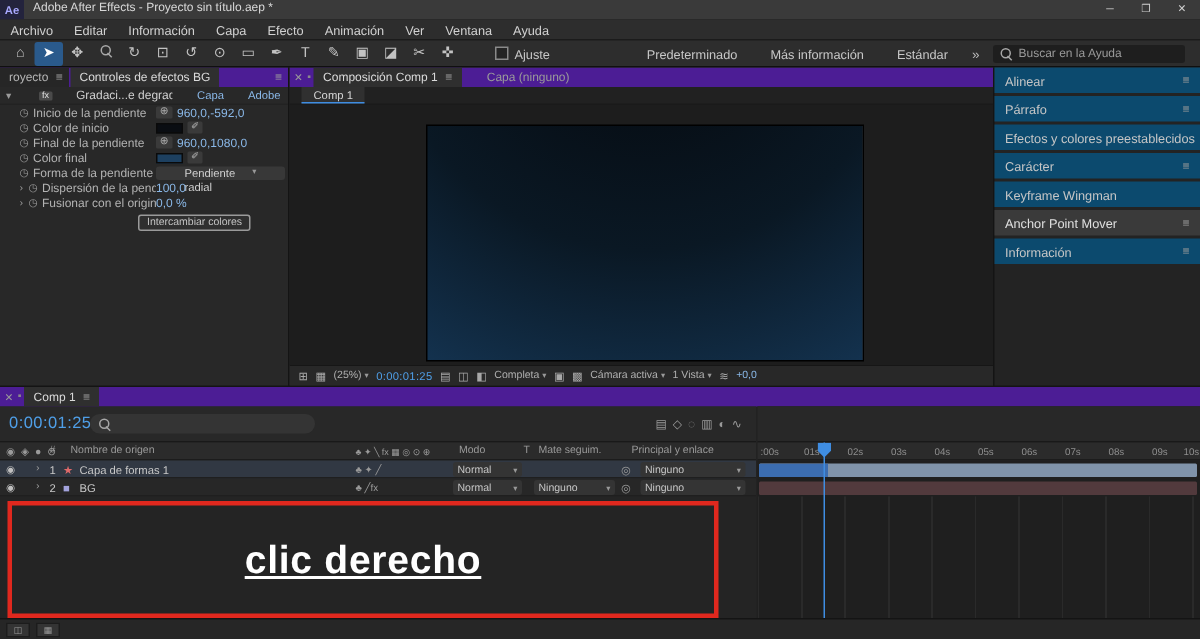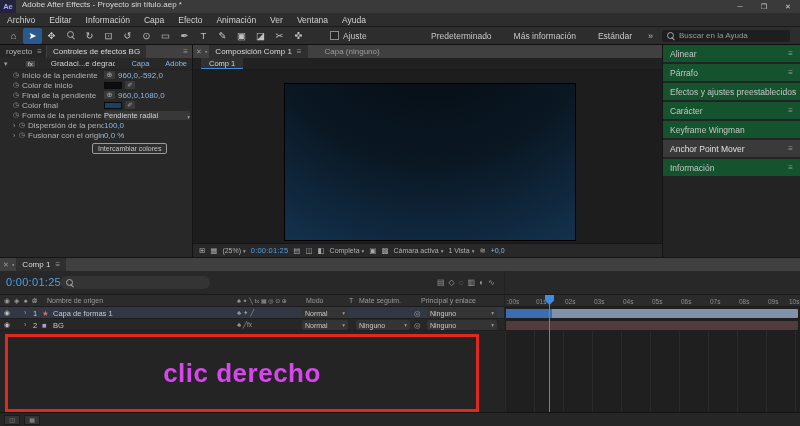--- a/index.html
+++ b/index.html
@@ -21,21 +21,21 @@
 .snap{display:flex;align-items:center;gap:4px;margin-left:22px;font-size:8.5px;color:#c8c8c8}
 .chk{width:9px;height:9px;border:1px solid #8a8a8a;background:#242424;display:inline-block}
 .workspaces{display:flex;align-items:center;margin-left:auto}
 .ws{padding:0 11px;font-size:8.5px;color:#c8c8c8;white-space:nowrap}
 .ovf{font-size:9px;color:#bbb;padding:0 5px}
 .help-search{width:128px;height:12px;background:#1e1e1e;border-radius:2px;display:flex;align-items:center;gap:4px;padding:0 5px;margin:0 6px 0 4px;font-size:8px;color:#999;white-space:nowrap}
 .mag{position:relative;width:8px;height:8px;display:inline-block;flex:0 0 auto}
 .mag::before{content:"";position:absolute;left:0;top:0;width:5px;height:5px;border:1px solid #a8a8a8;border-radius:50%}
 .mag::after{content:"";position:absolute;left:5.4px;top:5.4px;width:3.5px;height:1px;background:#a8a8a8;transform:rotate(45deg);transform-origin:0 0}
 
-.tabstrip{display:flex;align-items:center;height:13px;background:#404040;font-size:8px;overflow:hidden}
+.tabstrip{display:flex;align-items:center;height:13px;background:#4c1d95;font-size:8px;overflow:hidden}
 .tab{height:13px;display:flex;align-items:center;padding:0 6px;background:#262626;color:#b5b5b5;margin-right:1px;white-space:nowrap}
 .tab.active{background:#2f2f2f;color:#dadada}
 .tab.ghost{background:transparent;color:#9a9a9a;margin-left:10px}
 .hamb{color:#9a9a9a;margin-left:5px;font-size:8px}
 .tab-close{color:#9a9a9a;font-size:7px;padding:0 3px}
 .tab-dot{color:#8a8a8a;font-size:7px;padding-right:2px}
 
 .panel{position:absolute;background:#282828;overflow:hidden}
 .ec-breadcrumb{height:13px;line-height:13px;padding-left:10px;color:#bdbdbd;border-bottom:1px solid #1e1e1e;background:#2b2b2b}
 .ec-effhead{height:12px;display:flex;align-items:center;padding-left:4px;gap:16px;border-bottom:1px solid #222}
@@ -44,36 +44,36 @@
 .ec-link{color:#8ab8e8;font-size:7.5px}
 .ec-link.about{margin-left:auto;margin-right:5px}
 .ec-row{height:10px;display:flex;align-items:center;padding-left:13px;font-size:8px;position:relative}
 .sw-ic{width:9px;color:#9a9a9a;font-size:7px;flex:0 0 auto}
 .tw{width:6px;color:#9a9a9a;font-size:7px;flex:0 0 auto}
 .ec-name{width:82px;overflow:hidden;white-space:nowrap;color:#b2b2b2;flex:0 0 auto}
 .pt{width:11px;height:8px;background:#3a3a3a;border-radius:1px;color:#aaa;font-size:7px;line-height:8px;text-align:center;margin-right:3px;flex:0 0 auto}
 .ec-val{color:#8ab8e8;white-space:nowrap}
 .swatch{width:18px;height:7px;border:1px solid #0a0a0a;margin-right:3px;flex:0 0 auto}
 .eyed{width:10px;height:8px;background:#3a3a3a;border-radius:1px;color:#aaa;font-size:6.5px;line-height:8px;text-align:center;flex:0 0 auto}
-.ecdd{height:9px;background:#383838;border-radius:2px;display:flex;align-items:flex-end;justify-content:space-between;padding:0 0;font-size:7.5px;color:#d0d0d0;width:86px}
+.ecdd{height:9px;background:#383838;border-radius:2px;display:flex;align-items:flex-start;justify-content:space-between;padding:0 19px;font-size:7.5px;color:#d0d0d0;width:86px}
 .caret{font-size:5.5px;color:#999;margin-left:2px}
 .swap-btn{display:inline-block;margin:3px 0 0 92px;border:1px solid #9a9a9a;border-radius:2px;padding:1px 5px;font-size:7px;color:#c4c4c4;background:#2f2f2f}
 
 .viewer-tabrow{height:12px;background:#212121;display:flex;align-items:flex-end;padding-left:8px;border-bottom:1px solid #1a1a1a}
 .viewer-tab{height:11px;line-height:11px;padding:0 8px;background:#303030;color:#d6d6d6;font-size:7.5px;border-bottom:1px solid #3f8de2}
 .viewer{position:absolute;left:0;top:25px;width:469px;height:173px;background:#1d1d1d}
 .comp-canvas{position:absolute;left:92px;top:14px;width:290px;height:156px;background:radial-gradient(circle 320px at 50% -60%, #04060a 0%, #0a1824 55%, #16395a 100%);box-shadow:0 0 0 1px #000}
 .comp-footer{position:absolute;left:0;top:198px;width:469px;height:14px;background:#282828;border-top:1px solid #161616;display:flex;align-items:center;gap:5px;padding:0 6px;font-size:7px;color:#b0b0b0;white-space:nowrap;overflow:hidden}
 .f-ic{font-size:7.5px;color:#a8a8a8}
 .f-dd{display:flex;align-items:center}
 .f-tc{color:#4f9fe8;font-size:7.5px;letter-spacing:.2px}
 .f-exp{color:#8ab8e8}
 
 .sidebar{position:absolute;left:663px;top:45px;width:137px;height:212px;background:#232323}
-.side-head{height:17px;background:#14532d;margin-bottom:2px;display:flex;align-items:center;padding:0 7px;font-size:8.5px;color:#c6c6c6;white-space:nowrap;overflow:hidden}
+.side-head{height:17px;background:#0c4a6e;margin-bottom:2px;display:flex;align-items:center;padding:0 7px;font-size:8.5px;color:#c6c6c6;white-space:nowrap;overflow:hidden}
 .side-head.active{background:#3a3a3a;color:#e0e0e0}
 .side-head .hamb{margin-left:auto}
 
 .timeline{position:absolute;left:0;top:258px;width:800px;height:168px;background:#222}
 .tl-controls{position:absolute;left:0;top:13px;width:504px;height:24px;background:#282828;border-bottom:1px solid #191919}
 .tl-tc{position:absolute;left:6px;top:5px;font-size:11px;color:#4f9fe8;letter-spacing:.3px}
 .tl-search{position:absolute;left:60px;top:5px;width:150px;height:13px;background:#343434;border-radius:7px;display:flex;align-items:center;padding-left:6px}
 .tl-toggles{position:absolute;left:437px;top:7px;display:flex;gap:4px;font-size:8px;color:#9a9a9a}
 .tl-header{position:absolute;left:0;top:37px;width:504px;height:12px;background:#2b2b2b;border-bottom:1px solid #1c1c1c;font-size:7px;color:#9a9a9a}
 .tl-header span{position:absolute;top:2px;white-space:nowrap}
@@ -275,21 +275,21 @@
   <div class="sidebar">
     <div class="side-head">
       <span>Alinear</span>
       <span class="hamb">≡</span>
     </div>
     <div class="side-head">
       <span>Párrafo</span>
       <span class="hamb">≡</span>
     </div>
     <div class="side-head">
-      <span>Efectos y ajustes preestablecidos</span>
+      <span>Efectos y colores preestablecidos</span>
     </div>
     <div class="side-head">
       <span>Carácter</span>
       <span class="hamb">≡</span>
     </div>
     <div class="side-head">
       <span>Keyframe Wingman</span>
     </div>
     <div class="side-head active">
       <span>Anchor Point Mover</span>
@@ -406,17 +406,17 @@
       <div class="ph-handle"></div>
       <div class="ph-line"></div>
     </div>
 
     <div class="tl-bottom">
       <span class="ibtn">◫</span>
       <span class="ibtn">▦</span>
     </div>
 
     <div class="annotation">
-      <span style="color: #d946ef;">clic derecho</span>
+      <span style="color: #ffffff; text-decoration: underline;">clic derecho</span>
     </div>
   </div>
 
 </div>
 
 </body></html>

